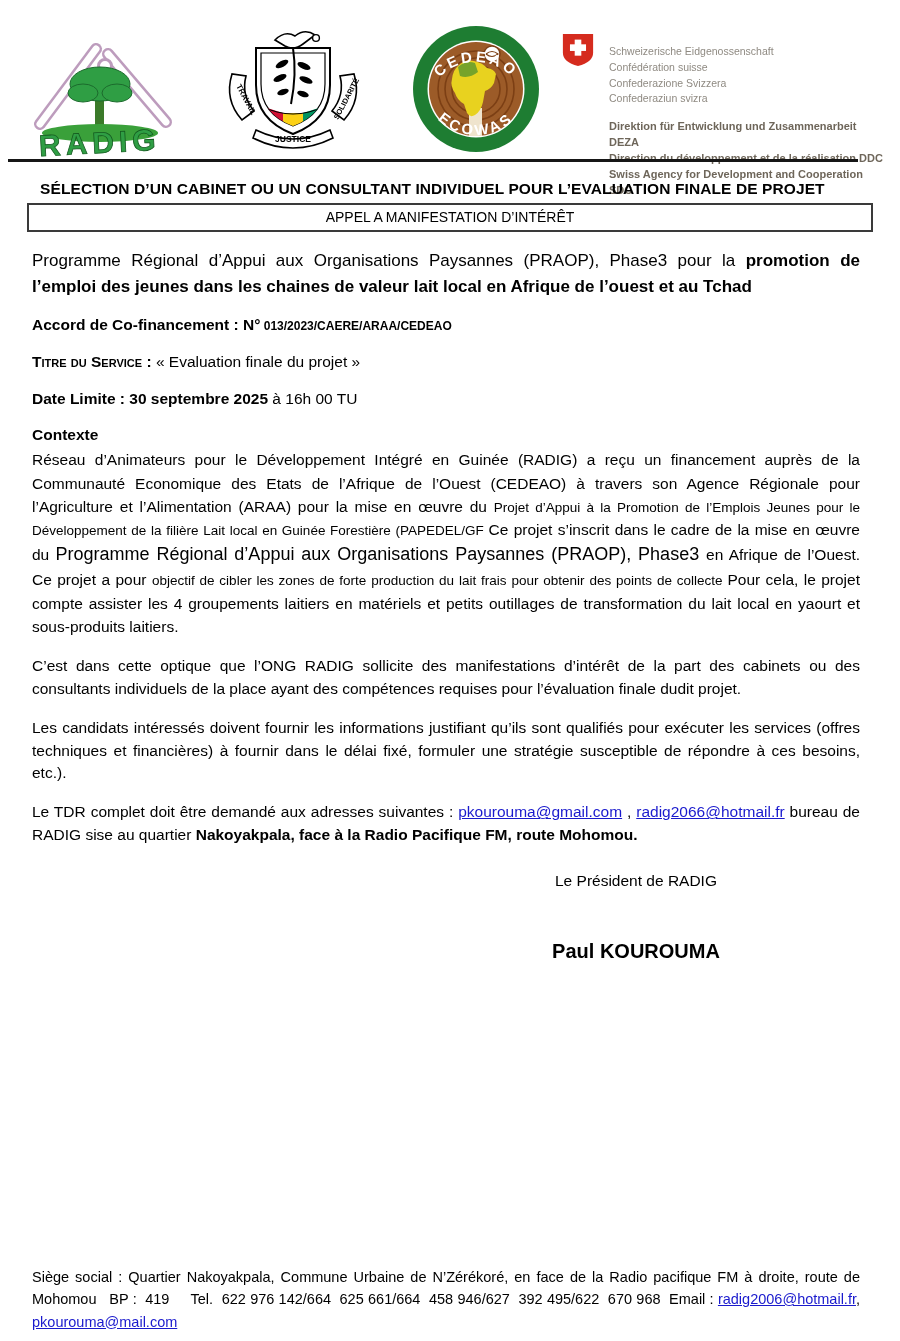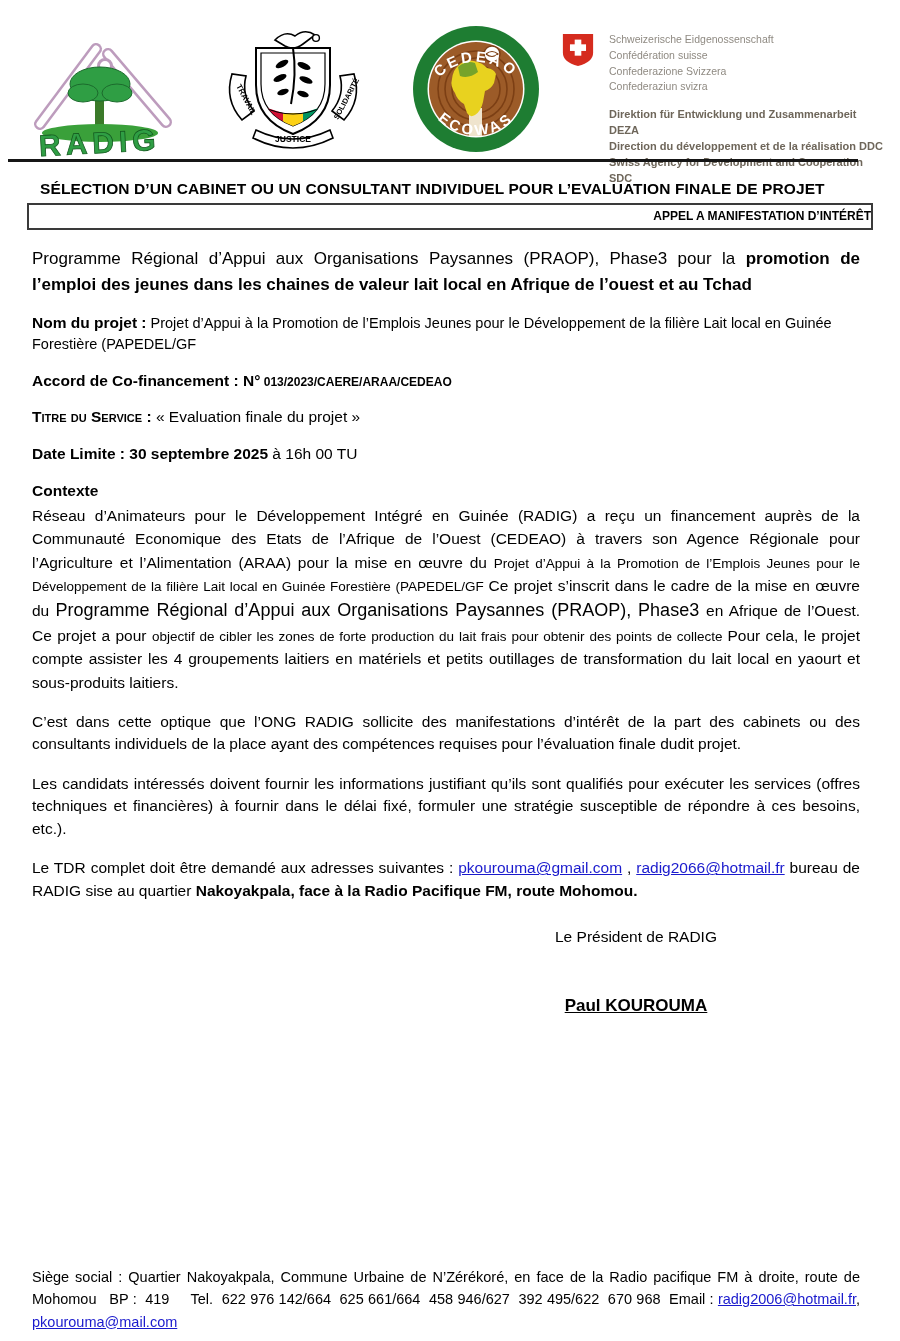--- a/index.html
+++ b/index.html
@@ -5,43 +5,43 @@
   html,body{margin:0;padding:0;}
   body{width:900px;height:1341px;background:#ffffff;font-family:"Liberation Sans",sans-serif;color:#000;}
   .page{display:flex;flex-direction:column;height:1341px;box-sizing:border-box;overflow:hidden;}
   
   .logo-row{display:flex;align-items:flex-start;margin:22px 12px 0 10px;height:136px;flex:none;}
   .logo-radig{width:180px;height:135px;flex:none;}
   .logo-guinea{width:146px;height:133px;margin-left:30px;flex:none;}
   .logo-ecowas{width:137px;height:135px;margin-left:42px;flex:none;}
   .swiss{display:flex;margin-left:16px;margin-top:10px;}
   .swiss-shield{width:34px;height:36px;flex:none;}
-  .swiss-text{margin-left:14px;}
+  .swiss-text{margin-left:14px;margin-top:12px;}
   .sw-line{font-size:10.5px;color:#8f8a82;line-height:1.5;}
   .sw-bold{font-size:11px;color:#6e665a;font-weight:bold;line-height:1.45;}
   .sw-gap{height:12px;}
   .rule{border-top:3px solid #161616;margin:1px 42px 0 8px;flex:none;}
   .inset{margin-left:32px;margin-right:40px;}
   .title{font-size:15.5px;font-weight:bold;margin:16px 62px 0 40px;line-height:1.38;letter-spacing:0.1px;}
-  .banner{border:2px solid #3a3a3a;margin:4px 27px 0;text-align:right;font-weight:bold;font-size:12px;padding:4px 0 5px;flex:none;}
+  .banner{border:2px solid #3a3a3a;margin:4px 27px 0;text-align:center;font-weight:normal;font-size:14px;padding:4px 0 5px;flex:none;}
   .intro{font-size:17px;line-height:1.48;text-align:justify;margin-top:16px;margin-bottom:0;}
   .field{margin-top:16px;margin-bottom:0;font-size:15.5px;line-height:1.35;}
   .val-sm{font-size:14.5px;}
   .accord .big{font-size:12px;}
   .sc{font-variant:small-caps;font-size:15.5px;}
   .ctx-head{margin-top:16px;}
   .body{font-size:15.5px;line-height:1.45;text-align:justify;margin-top:17px;margin-bottom:0;}
   .ctx{margin-top:2px;line-height:1.5;}
   .sm{font-size:13.5px;}
   .lg{font-size:18px;}
   .link{color:#1a1acd;text-decoration:underline;cursor:pointer;}
   .sig{margin-left:450px;width:372px;text-align:center;flex:none;}
   .sig-line{font-size:15.5px;margin-top:36px;}
   .role{margin-top:26px;}
-  .sig-name{font-size:17px;font-weight:bold;text-decoration:underline;margin-top:50px;}
+  .sig-name{font-size:20px;font-weight:bold;margin-top:50px;}
   .footer{margin-top:auto;margin-bottom:8px;font-size:14.5px;line-height:1.55;text-align:justify;}
 </style>
 </head>
 <body>
 
 <div class="page">
 
   <div class="logo-row">
 
     <svg class="logo-radig" viewBox="0 0 180 135">
@@ -135,21 +135,20 @@
   <div class="rule"></div>
 
   <h1 class="title">SÉLECTION D’UN CABINET OU UN CONSULTANT INDIVIDUEL POUR L’EVALUATION FINALE DE PROJET</h1>
 
   <div class="banner">
     <span>APPEL A MANIFESTATION D’INTÉRÊT</span>
   </div>
 
   <p class="intro inset"><span>Programme Régional d’Appui aux Organisations Paysannes (PRAOP), Phase3 pour la </span><b>promotion de l’emploi des jeunes dans les chaines de valeur lait local en Afrique de l’ouest et au Tchad</b></p>
 
-  <p class="field inset"><b>Nom du projet :</b><span class="val-sm"> Projet d’Appui à la Promotion de l’Emplois Jeunes pour le Développement de la filière Lait local en Guinée Forestière (PAPEDEL/GF</span></p>
 
   <p class="field inset accord"><b>Accord de Co-financement : N°</b><b class="big"> 013/2023/CAERE/ARAA/CEDEAO</b></p>
 
   <p class="field inset"><b class="sc">Titre du Service :</b><span> « Evaluation finale du projet »</span></p>
 
 
   <p class="field inset"><b>Date Limite : 30 septembre 2025</b><span> à 16h 00 TU</span></p>
 
   <p class="field inset ctx-head"><b>Contexte</b></p>
 

